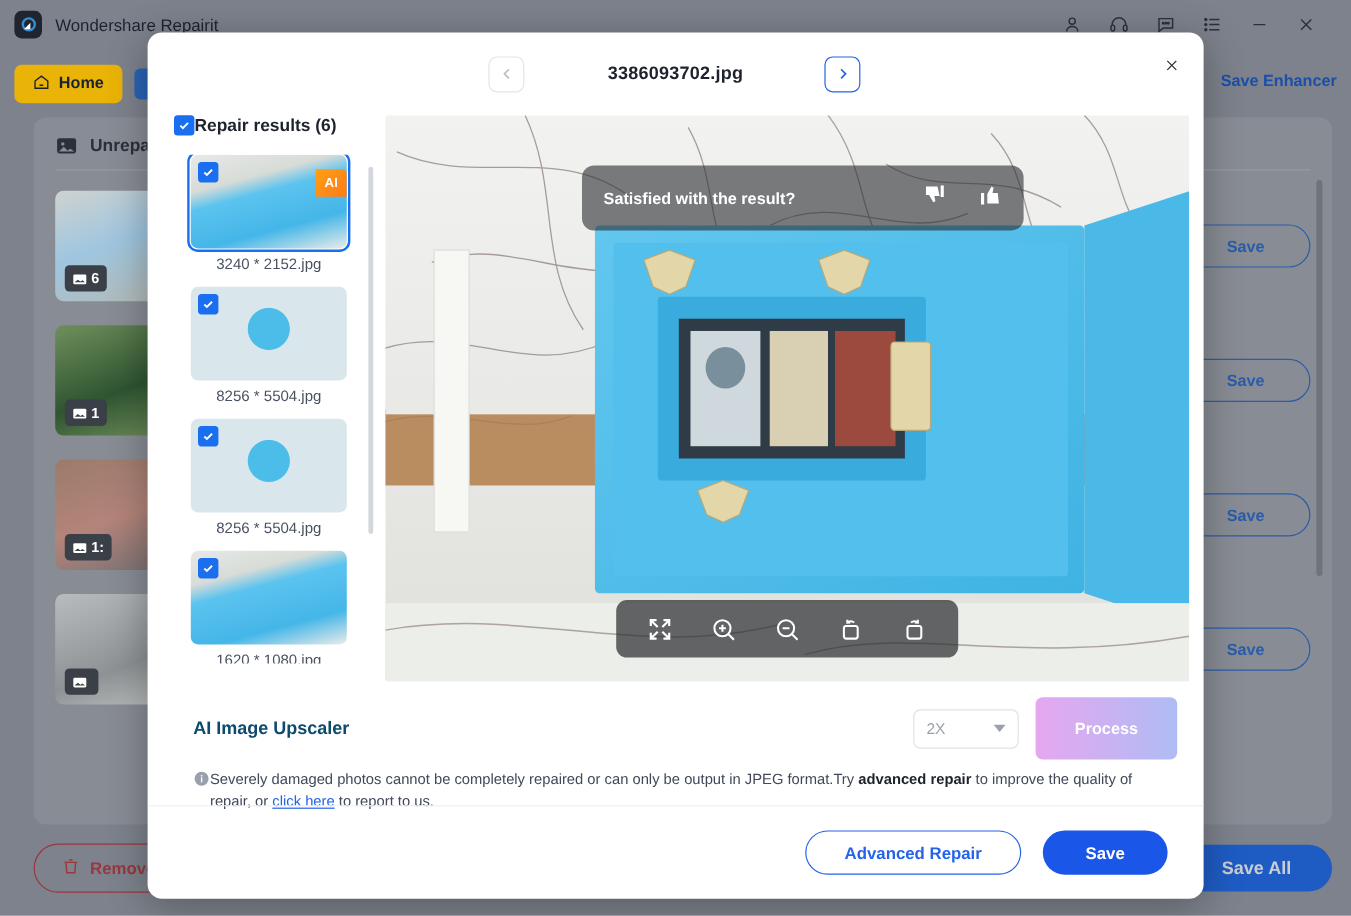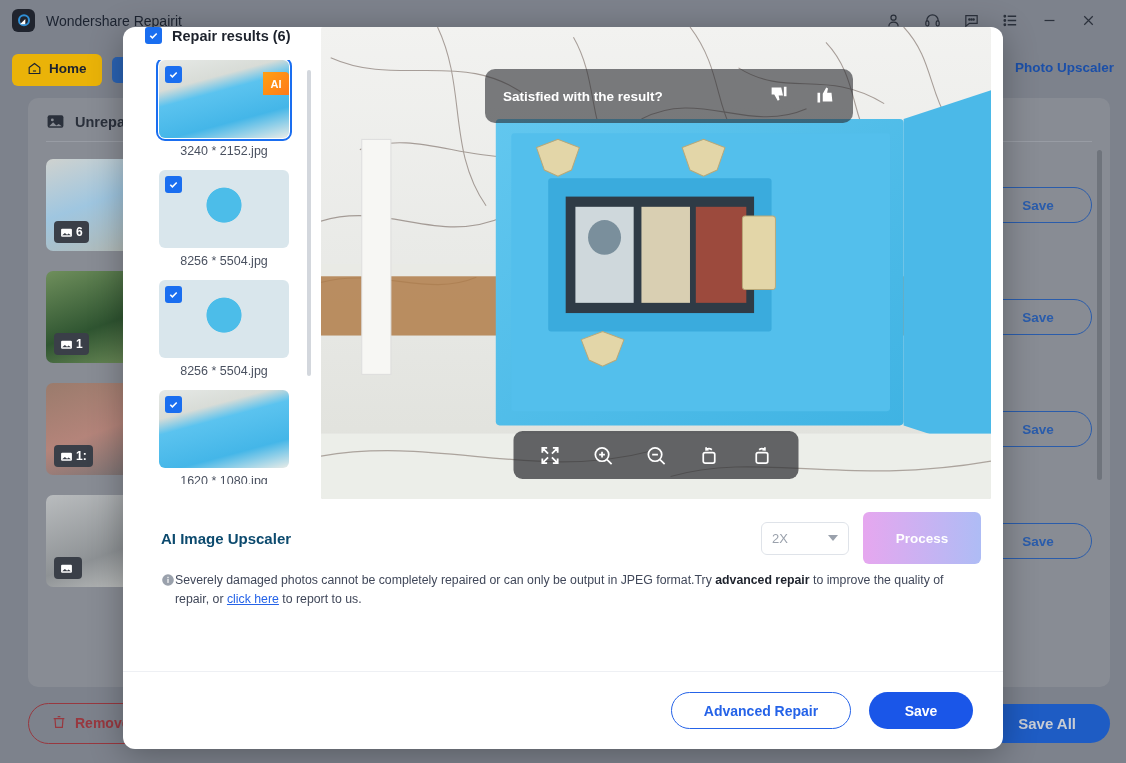--- a/index.html
+++ b/index.html
@@ -101,21 +101,21 @@
   }
   .nav-arrow svg { width: 13px; height: 13px; }
   .nav-prev { left: 284px; border: 1.4px solid #e2e6ec; color:#b9bfc8; }
   .nav-next { left: 564px; border: 1.6px solid #2563e8; color:#2563e8; }
   .modal-filename { font-size: 15px; font-weight: 700; color:#1d222c; letter-spacing: .2px; }
 
   .modal-body { display:flex; padding: 0 0 0 12px; height: 472px; }
 
   
   .rail { width: 182px; padding-left: 10px; position:relative; }
-  .rail-head { display:flex; align-items:center; gap:10px; margin-bottom: 16px; }
+  .rail-head { display:flex; align-items:center; margin-bottom: 16px; }
   .checkbox {
     width: 17px; height: 17px; border-radius: 3px; background:#1a6ef0;
     display:flex; align-items:center; justify-content:center; flex:none;
   }
   .checkbox svg { width: 11px; height:11px; color:#fff; }
   .rail-title { font-size: 14.5px; font-weight: 700; color:#1d222c; }
   .rail-list { height: 424px; overflow:hidden; position: relative; }
   .rail-item { margin-bottom: 12px; }
   .rail-thumb {
     width: 130px; height: 78px; border-radius: 6px; position:relative; overflow:hidden;
@@ -252,21 +252,21 @@
   <div class="toolbar2">
     <div class="home-btn">
       <span><svg viewBox="0 0 24 24" fill="none" stroke="#1b2230" stroke-width="1.8">
             <path d="M3.5 10.5L12 4l8.5 6.5V20H3.5z"></path>
             <path d="M9.5 16h5"></path>
           </svg></span>
       <span>Home</span>
     </div>
     <div class="blue-chip"></div>
   </div>
-  <div class="photo-enhancer-tab">Photo Upscaler</div>
+  <div class="photo-enhancer-tab">Save Enhancer</div>
 
   <div class="bg-panel">
     <div class="bg-panel-head">
       <span class="ph-icon"><svg viewBox="0 0 24 24" fill="currentColor">
             <rect x="2" y="4" width="20" height="16" rx="2.5"></rect>
             <circle cx="8" cy="10" r="1.8" fill="#888c94"></circle>
             <path d="M4 18l5-5 4 4 3-2 4 3z" fill="#888c94"></path>
           </svg></span>
       <span class="bg-panel-title">Unrepaired</span>
     </div>
@@ -339,20 +339,33 @@
 </div>
 
 <div id="modal">
 
   <div class="modal-close">
     <svg viewBox="0 0 24 24" stroke="currentColor" stroke-width="1.7" fill="none">
         <path d="M6 6l12 12M18 6L6 18"></path>
       </svg>
   </div>
 
+  <div class="modal-head">
+    <div class="nav-arrow nav-prev">
+      <svg viewBox="0 0 24 24" fill="none" stroke="currentColor" stroke-width="2.6">
+          <path d="M15 5l-7 7 7 7"></path>
+        </svg>
+    </div>
+    <div class="modal-filename">3386093702.jpg</div>
+    <div class="nav-arrow nav-next">
+      <svg viewBox="0 0 24 24" fill="none" stroke="currentColor" stroke-width="2.6">
+          <path d="M9 5l7 7-7 7"></path>
+        </svg>
+    </div>
+  </div>
 
   <div class="modal-body">
 
     <div class="rail">
       <div class="rail-head">
         <span class="checkbox">
           <svg viewBox="0 0 24 24" fill="none" stroke="currentColor" stroke-width="3.4">
               <path d="M5 12.5l4.6 4.5L19 7.5"></path>
             </svg>
         </span>

